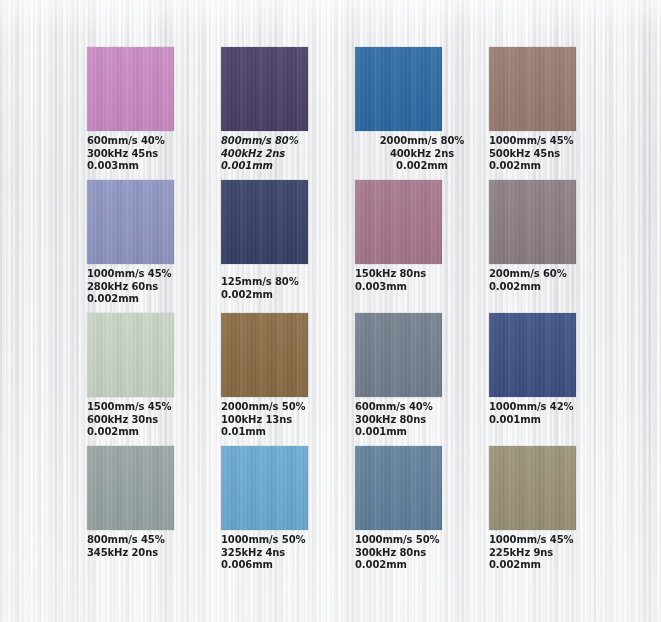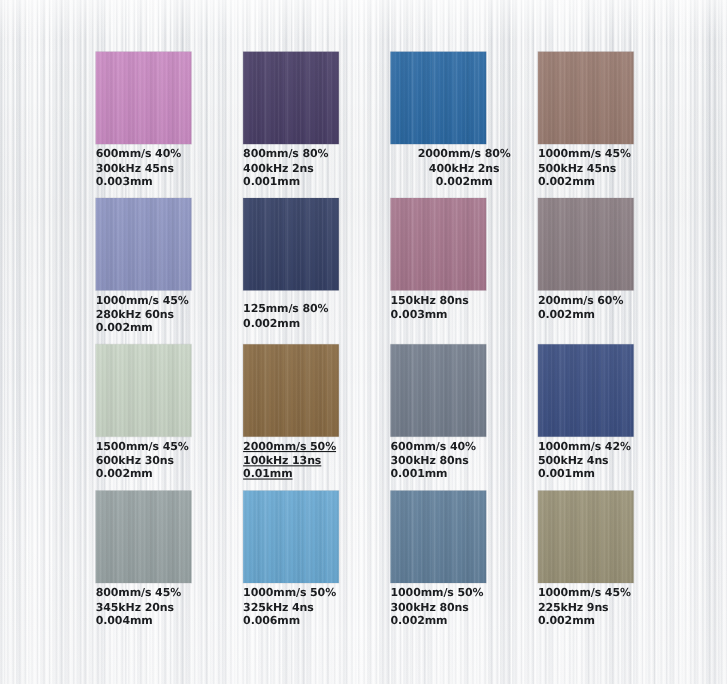--- a/index.html
+++ b/index.html
@@ -135,21 +135,21 @@
       <div class="cell">
         <div class="swatch" style="background-color: rgb(203, 140, 196);"></div>
         <div class="caption" style="color: rgb(27, 29, 32);">
           <span class="line">600mm/s 40%</span>
           <span class="line">300kHz 45ns</span>
           <span class="line">0.003mm</span>
         </div>
       </div>
       <div class="cell">
         <div class="swatch" style="background-color: rgb(75, 64, 104);"></div>
-        <div class="caption" style="color: rgb(27, 29, 32);">
+        <div class="caption" style="color: rgb(27, 29, 32); font-style: italic;">
           <span class="line">800mm/s 80%</span>
           <span class="line">400kHz 2ns</span>
           <span class="line">0.001mm</span>
         </div>
       </div>
       <div class="cell">
         <div class="swatch" style="background-color: rgb(45, 107, 165);"></div>
         <div class="caption" style="color: rgb(27, 29, 32); text-align: center;">
           <span class="line">2000mm/s 80%</span>
           <span class="line">400kHz 2ns</span>
@@ -196,48 +196,46 @@
       <div class="cell">
         <div class="swatch" style="background-color: rgb(202, 214, 199);"></div>
         <div class="caption" style="color: rgb(27, 29, 32);">
           <span class="line">1500mm/s 45%</span>
           <span class="line">600kHz 30ns</span>
           <span class="line">0.002mm</span>
         </div>
       </div>
       <div class="cell">
         <div class="swatch" style="background-color: rgb(139, 109, 70);"></div>
-        <div class="caption" style="color: rgb(27, 29, 32); text-decoration: underline;">
+        <div class="caption" style="color: rgb(27, 29, 32);">
           <span class="line">2000mm/s 50%</span>
           <span class="line">100kHz 13ns</span>
           <span class="line">0.01mm</span>
         </div>
       </div>
       <div class="cell">
         <div class="swatch" style="background-color: rgb(118, 128, 143);"></div>
         <div class="caption" style="color: rgb(27, 29, 32);">
           <span class="line">600mm/s 40%</span>
           <span class="line">300kHz 80ns</span>
           <span class="line">0.001mm</span>
         </div>
       </div>
       <div class="cell">
         <div class="swatch" style="background-color: rgb(62, 81, 132);"></div>
         <div class="caption" style="color: rgb(27, 29, 32);">
           <span class="line">1000mm/s 42%</span>
-          <span class="line">500kHz 4ns</span>
           <span class="line">0.001mm</span>
         </div>
       </div>
       <div class="cell">
         <div class="swatch" style="background-color: rgb(154, 165, 166);"></div>
         <div class="caption" style="color: rgb(27, 29, 32);">
           <span class="line">800mm/s 45%</span>
           <span class="line">345kHz 20ns</span>
-          <span class="line">0.004mm</span>
         </div>
       </div>
       <div class="cell">
         <div class="swatch" style="background-color: rgb(108, 171, 212);"></div>
         <div class="caption" style="color: rgb(27, 29, 32);">
           <span class="line">1000mm/s 50%</span>
           <span class="line">325kHz 4ns</span>
           <span class="line">0.006mm</span>
         </div>
       </div>

